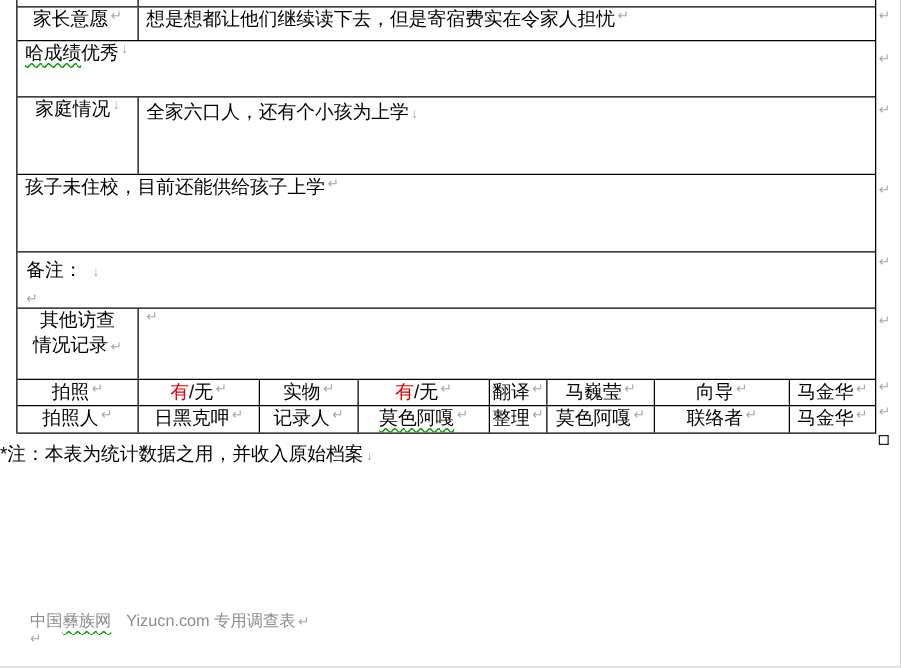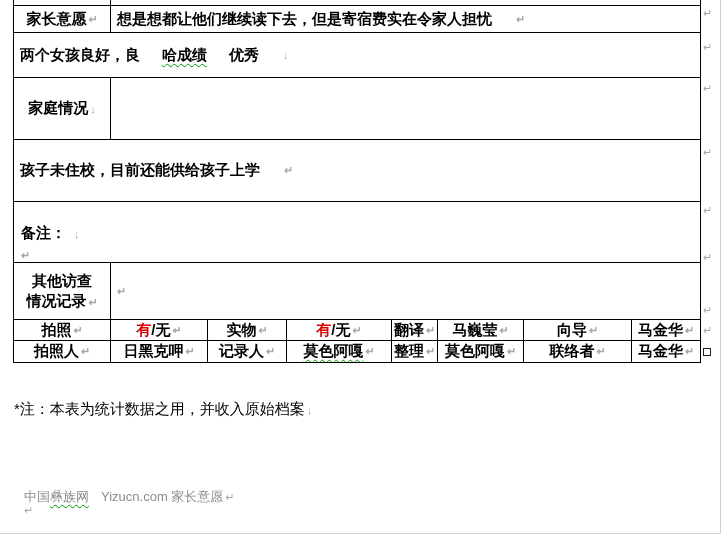--- a/index.html
+++ b/index.html
@@ -7,47 +7,47 @@
   .page {
     position:relative; width:721px; height:534px; background:#ffffff;
     color:#000; font-size:15px; overflow:hidden;
     box-shadow: inset -1px 0 0 #cfcfcf, inset 0 -1px 0 #cfcfcf;
   }
   .doc-table {
     position:absolute; left:13px; top:0; width:688px;
     border-left:1px solid #000; border-right:1px solid #000;
   }
   .row { display:flex; border-bottom:1px solid #000; }
-  .c { border-right:1px solid #000; display:flex; align-items:center; overflow:hidden;font-weight:bold; }
+  .c { border-right:1px solid #000; display:flex; overflow:hidden; }
   .c:last-child { border-right:none; }
   .lab { width:97px; justify-content:center; text-align:center; }
-  .con { flex:1; padding-left:6px;gap:22px; }
+  .con { flex:1; padding-left:6px; }
   .r0 { height:6px; }
   .r1 { height:27px; }
   .r2 { height:45px; }
   .r3 { height:62px; }
   .r4 { height:62px; }
-  .r5 { height:45px;margin-top:16px; }
+  .r5 { height:45px; }
   .r6 { height:57px; }
   .r7 { height:21px; font-size:15px; }
   .r8 { height:22px; font-size:15px; }
   .r7 .c, .r8 .c { justify-content:center; }
   .w1{width:97px}.w2{width:97px}.w3{width:79px}.w4{width:105px}
   .w5{width:46px}.w6{width:86px}.w7{width:108px}.w8{flex:1}
   .wrap4 { display:inline-block; width:72px; text-align:center; line-height:20px; }
   .justlab { display:block; padding:1px 0 0 6px; width:100%; line-height:20px;
              letter-spacing:6px; }
   .blockcell { display:block; padding:2px 0 0 6px; line-height:20px; }
   .remarkcell { display:block; width:100%; padding:5px 0 0 7px; line-height:19px; }
   .pm { color:#a8a8a8; font-size:11px; margin-left:2px; letter-spacing:0; }
   .red { color:#dd0000; }
   .sq { text-decoration:underline; text-decoration-style:wavy;
         text-decoration-color:#009900; text-decoration-thickness:1px;
         text-underline-offset:3px; }
-  .note-line { position:absolute; left:14px; top:354px; font-size:15px;margin-top:46px; }
+  .note-line { position:absolute; left:0; top:354px; font-size:15px; }
   .edge-mark { position:absolute; left:703px; color:#a8a8a8; font-size:11px; line-height:12px; }
   .anchor { position:absolute; left:703px; top:348px; width:8px; height:8px;
             border:1px solid #222; background:#fff; }
   .footer-line { position:absolute; left:24px; top:488px; font-size:13px; color:#8c8c8c; }
   .footer-line .gap { margin-left:12px; }
   .footer-pm { position:absolute; left:24px; top:504px; color:#a8a8a8; font-size:11px; }
 </style>
 </head>
 <body>
 
@@ -66,33 +66,33 @@
           <span class="pm">↵</span>
       </div>
       <div class="c con">
         <span>想是想都让他们继续读下去，但是寄宿费实在令家人担忧</span>
           <span class="pm">↵</span>
       </div>
     </div>
 
     <div class="row r2">
       <div class="c con">
-        <span>两个女孩良好，良</span>
           <span class="sq">哈成绩</span>
           <span>优秀</span>
           <span class="pm">↓</span>
       </div>
     </div>
 
     <div class="row r3">
       <div class="c lab">
         <span>家庭情况</span>
           <span class="pm">↓</span>
       </div>
       <div class="c con blockcell">
+        <div><span>全家六口人，还有个小孩为上学</span><span class="pm">↓</span></div>
       </div>
     </div>
 
     <div class="row r4">
       <div class="c con">
         <span>孩子未住校，目前还能供给孩子上学</span>
           <span class="pm">↵</span>
       </div>
     </div>
 
@@ -195,17 +195,17 @@
   <span class="edge-mark" style="top:304px">↵</span>
   <span class="edge-mark" style="top:324px">↵</span>
 
   <span class="anchor"></span>
 
   <div class="note-line">
     <span>*注：本表为统计数据之用，并收入原始档案</span><span class="pm">↓</span>
   </div>
 
   <div class="footer-line">
-    <span>中国</span><span class="sq">彝族网</span><span class="gap">Yizucn.com 家长意愿</span><span class="pm">↵</span>
+    <span>中国</span><span class="sq">彝族网</span><span class="gap">Yizucn.com 专用调查表</span><span class="pm">↵</span>
   </div>
   <span class="footer-pm">↵</span>
 
 </div>
 
 </body></html>

